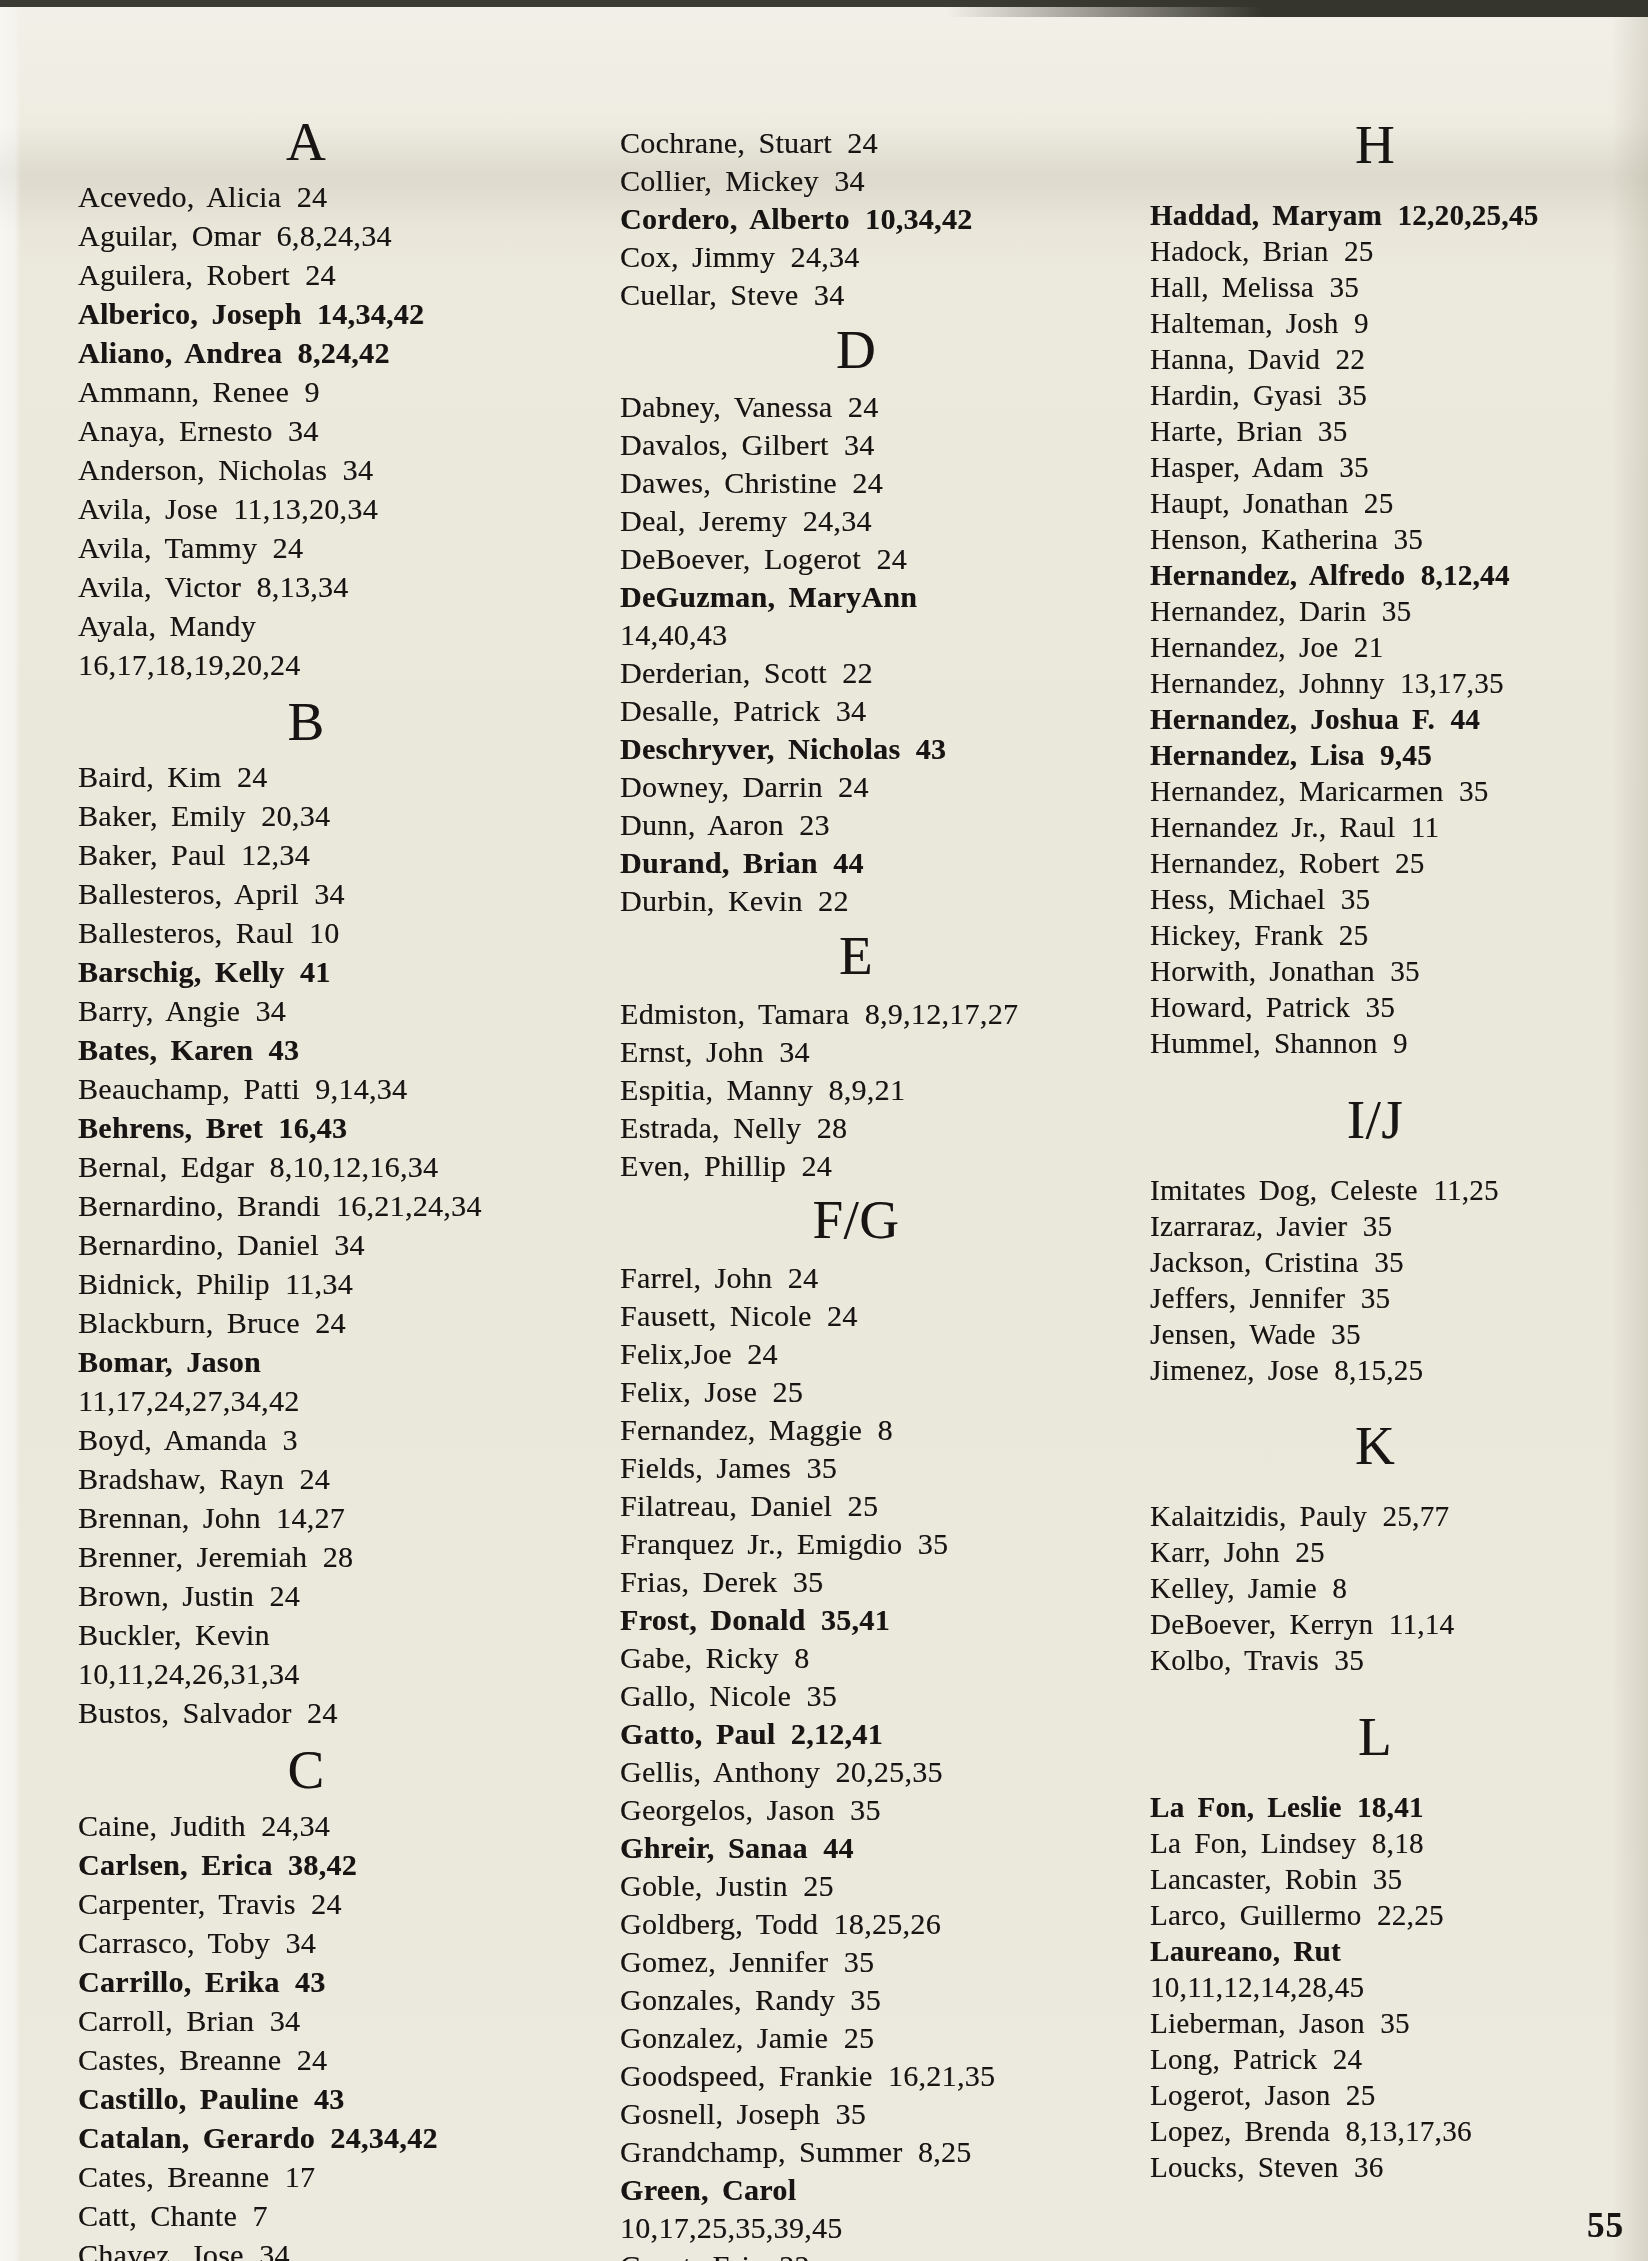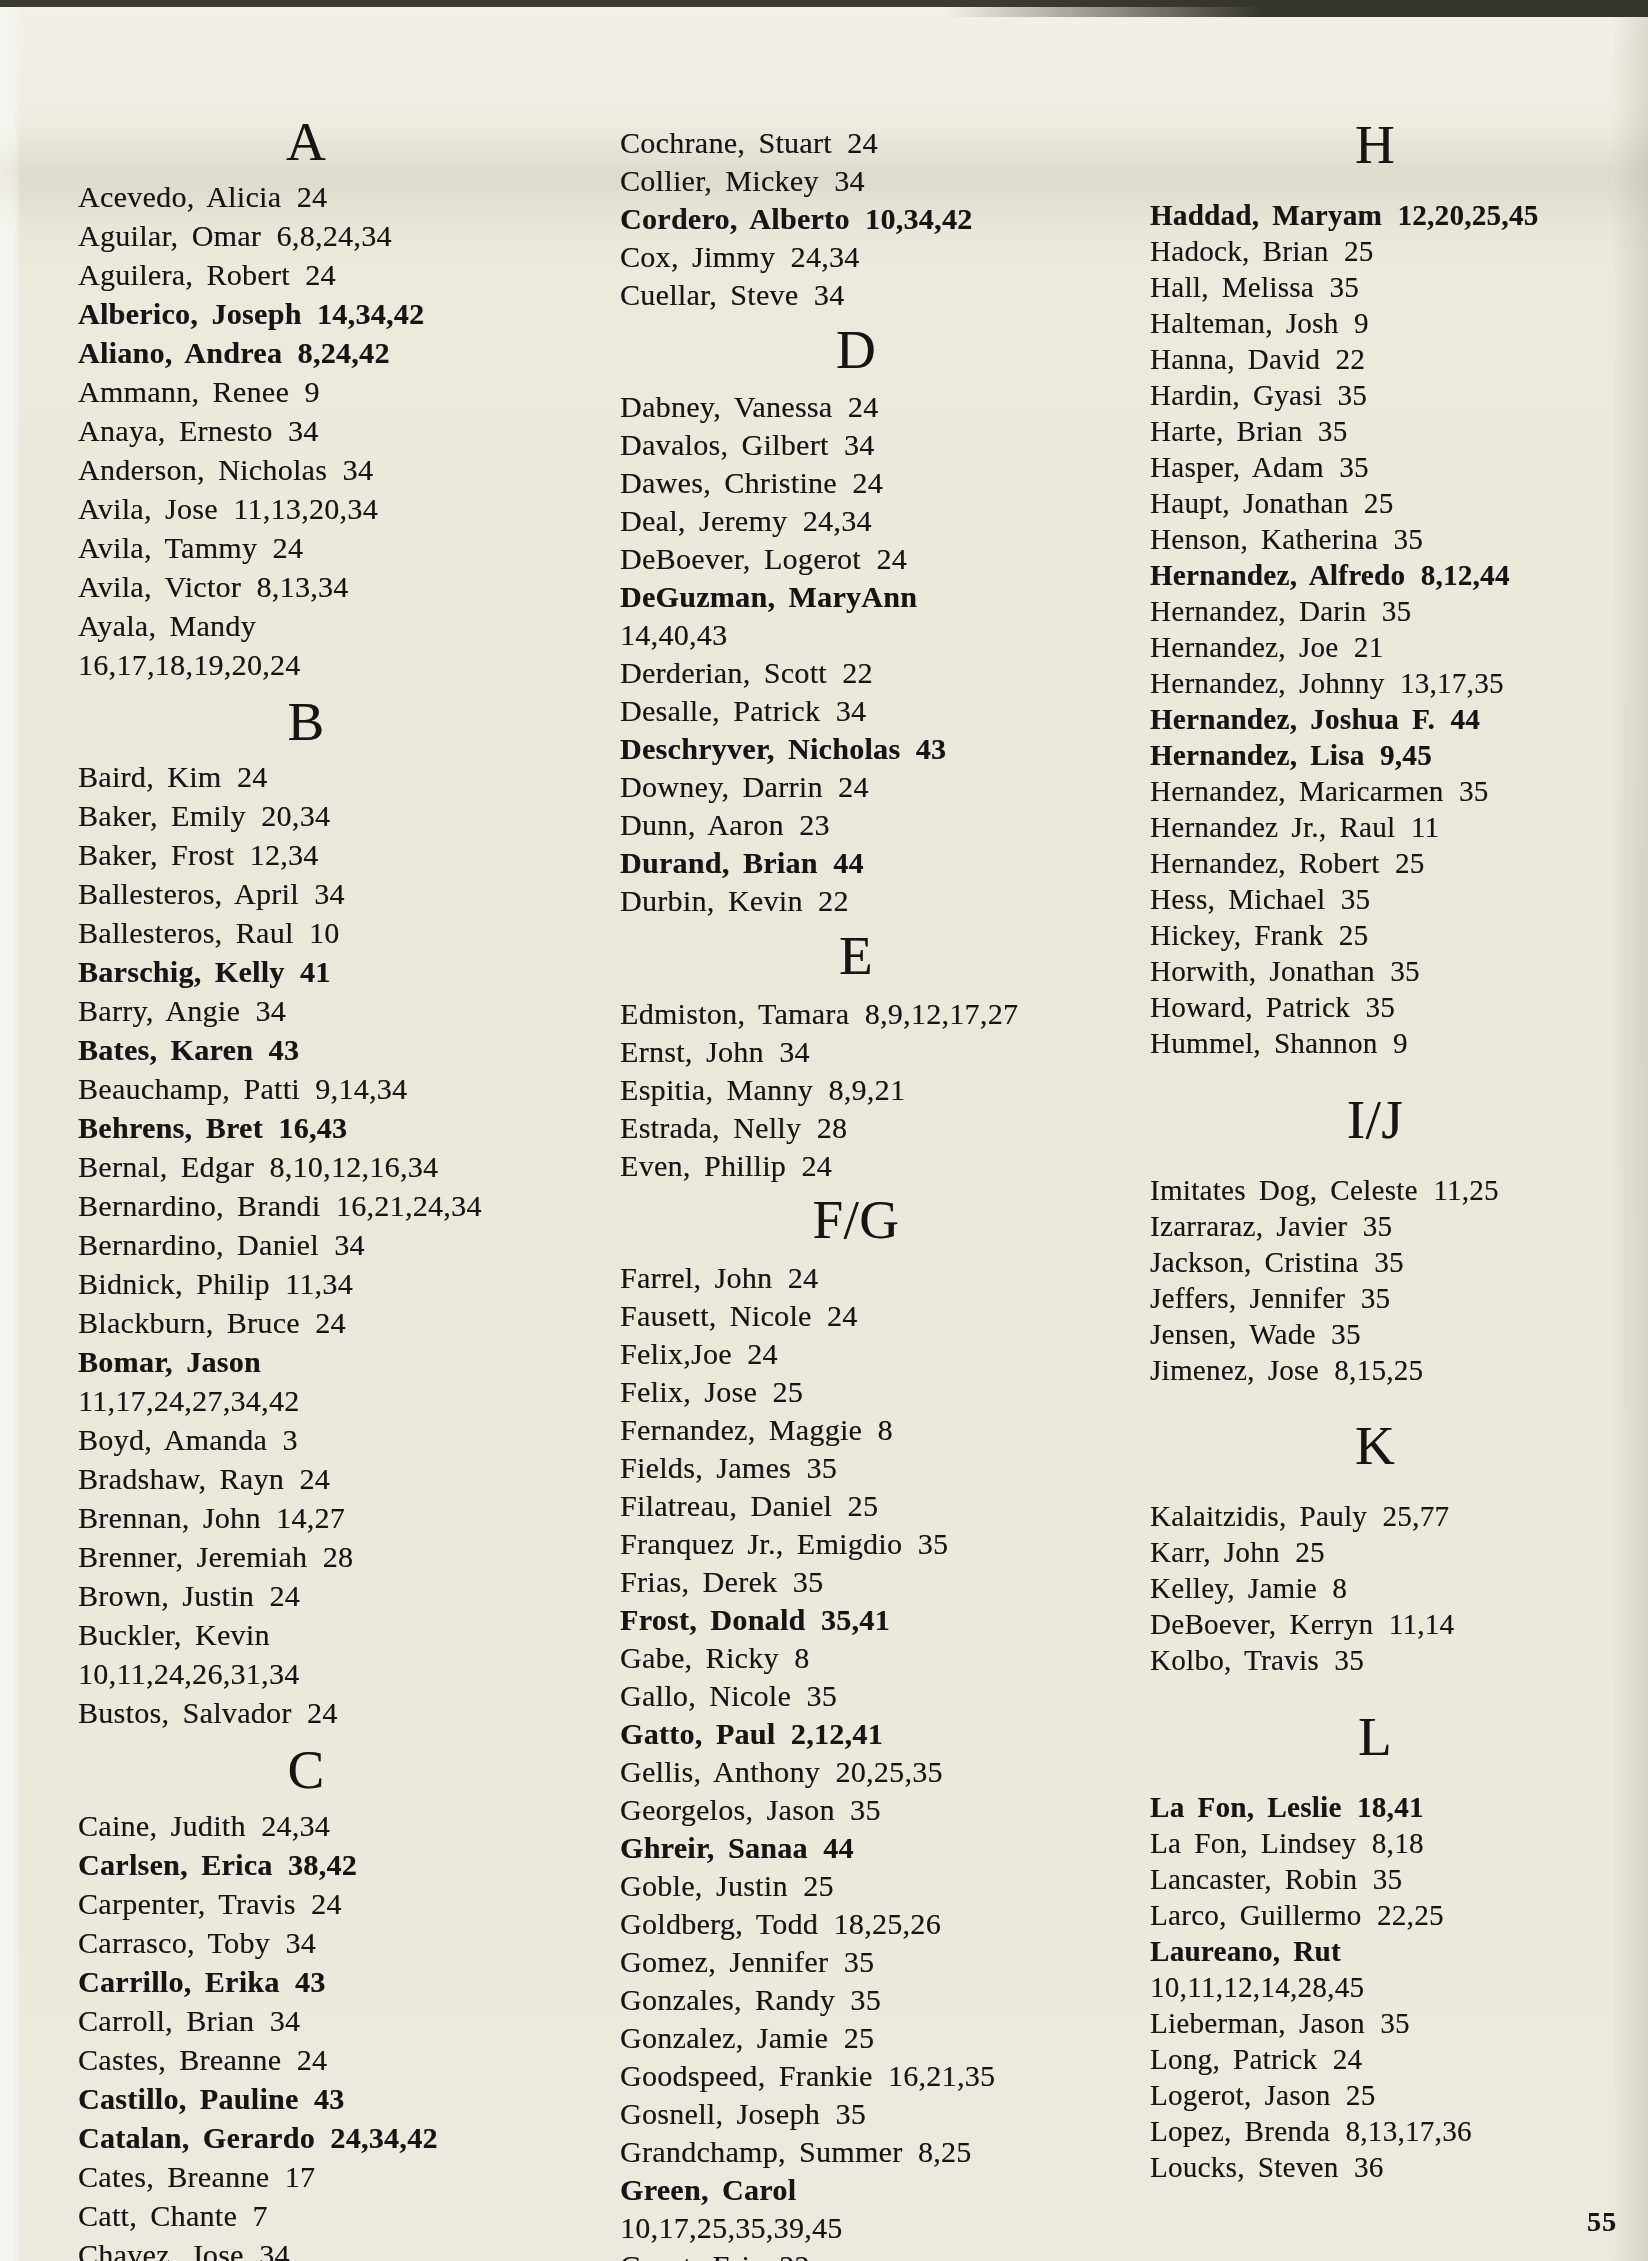--- a/index.html
+++ b/index.html
@@ -51,21 +51,21 @@
   .col1 .section-header{width:456px;margin:7.7px 0 5.5px;}
   .col2 .section-header{width:472px;margin:5.5px 0 8.8px;}
   .col3 .section-header{width:450px;margin:28.6px 0 22px;}
   .col3 .section-header:first-child{margin-top:11px;}
   .entry{white-space:nowrap;}
   .entry.bold{font-weight:700;}
   .entry .entry-pages{margin-left:15.4px;}
   .entry.pages-line{font-weight:400;}
   .page-number{
     position:absolute;left:1587px;top:2206px;
-    font-size:28px;font-weight:700;letter-spacing:1.1px;
+    font-size:35px;font-weight:700;letter-spacing:1.1px;
     text-shadow:0.3px 0.2px 0 rgba(23,21,19,0.5);
   }
 </style>
 </head>
 <body>
 
 <div class="page">
   <div class="edge-left"></div>
   <div class="edge-right"></div>
   <div class="scan-band"></div>
@@ -83,21 +83,21 @@
       <div class="entry"><span class="entry-name">Anaya, Ernesto</span><span class="entry-pages">34</span></div>
       <div class="entry"><span class="entry-name">Anderson, Nicholas</span><span class="entry-pages">34</span></div>
       <div class="entry"><span class="entry-name">Avila, Jose</span><span class="entry-pages">11,13,20,34</span></div>
       <div class="entry"><span class="entry-name">Avila, Tammy</span><span class="entry-pages">24</span></div>
       <div class="entry"><span class="entry-name">Avila, Victor</span><span class="entry-pages">8,13,34</span></div>
       <div class="entry"><span class="entry-name">Ayala, Mandy</span></div>
       <div class="entry pages-line">16,17,18,19,20,24</div>
       <div class="section-header">B</div>
       <div class="entry"><span class="entry-name">Baird, Kim</span><span class="entry-pages">24</span></div>
       <div class="entry"><span class="entry-name">Baker, Emily</span><span class="entry-pages">20,34</span></div>
-      <div class="entry"><span class="entry-name">Baker, Frost</span><span class="entry-pages">12,34</span></div>
+      <div class="entry"><span class="entry-name">Baker, Paul</span><span class="entry-pages">12,34</span></div>
       <div class="entry"><span class="entry-name">Ballesteros, April</span><span class="entry-pages">34</span></div>
       <div class="entry"><span class="entry-name">Ballesteros, Raul</span><span class="entry-pages">10</span></div>
       <div class="entry bold"><span class="entry-name">Barschig, Kelly</span><span class="entry-pages">41</span></div>
       <div class="entry"><span class="entry-name">Barry, Angie</span><span class="entry-pages">34</span></div>
       <div class="entry bold"><span class="entry-name">Bates, Karen</span><span class="entry-pages">43</span></div>
       <div class="entry"><span class="entry-name">Beauchamp, Patti</span><span class="entry-pages">9,14,34</span></div>
       <div class="entry bold"><span class="entry-name">Behrens, Bret</span><span class="entry-pages">16,43</span></div>
       <div class="entry"><span class="entry-name">Bernal, Edgar</span><span class="entry-pages">8,10,12,16,34</span></div>
       <div class="entry"><span class="entry-name">Bernardino, Brandi</span><span class="entry-pages">16,21,24,34</span></div>
       <div class="entry"><span class="entry-name">Bernardino, Daniel</span><span class="entry-pages">34</span></div>

